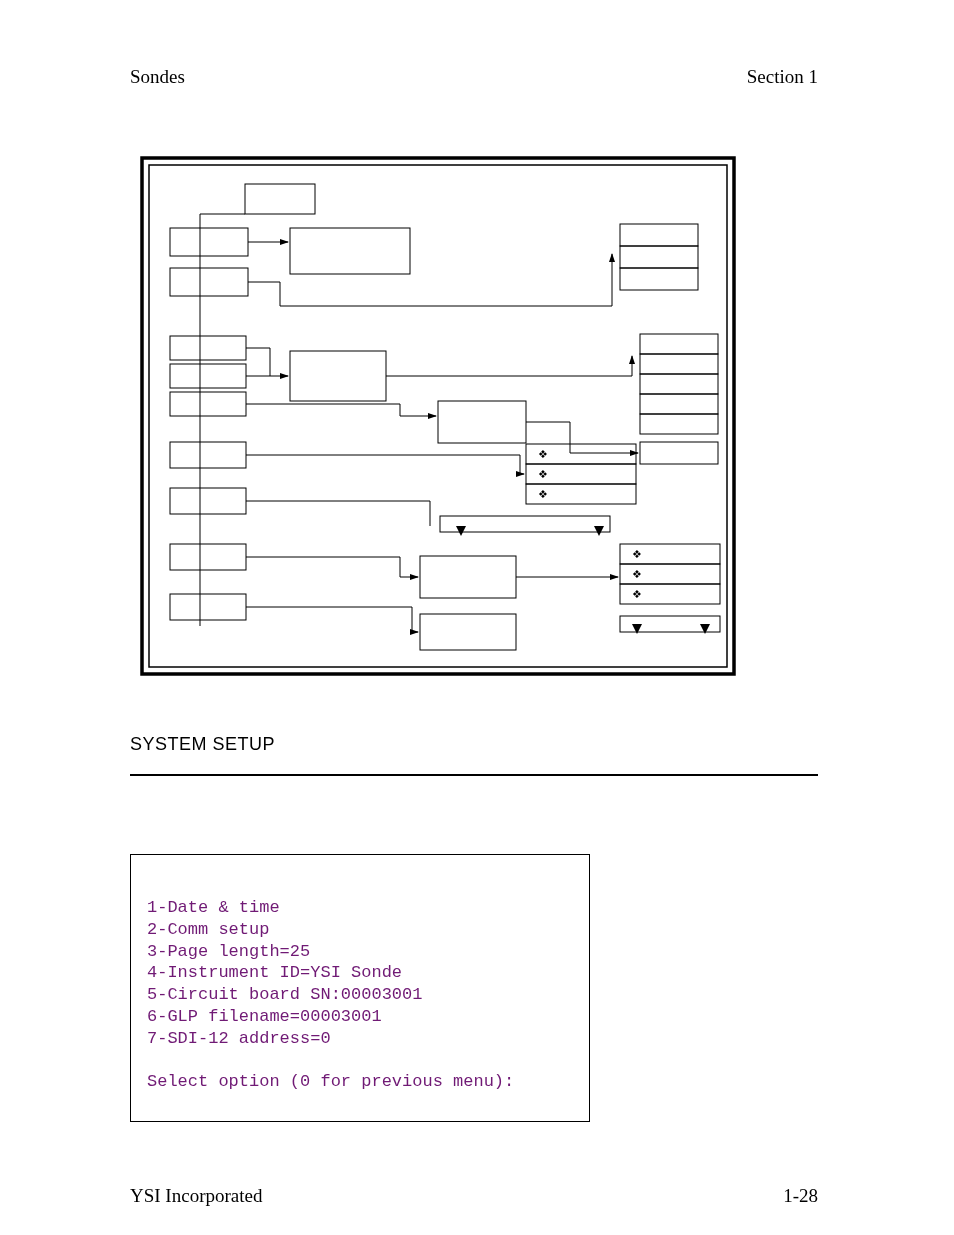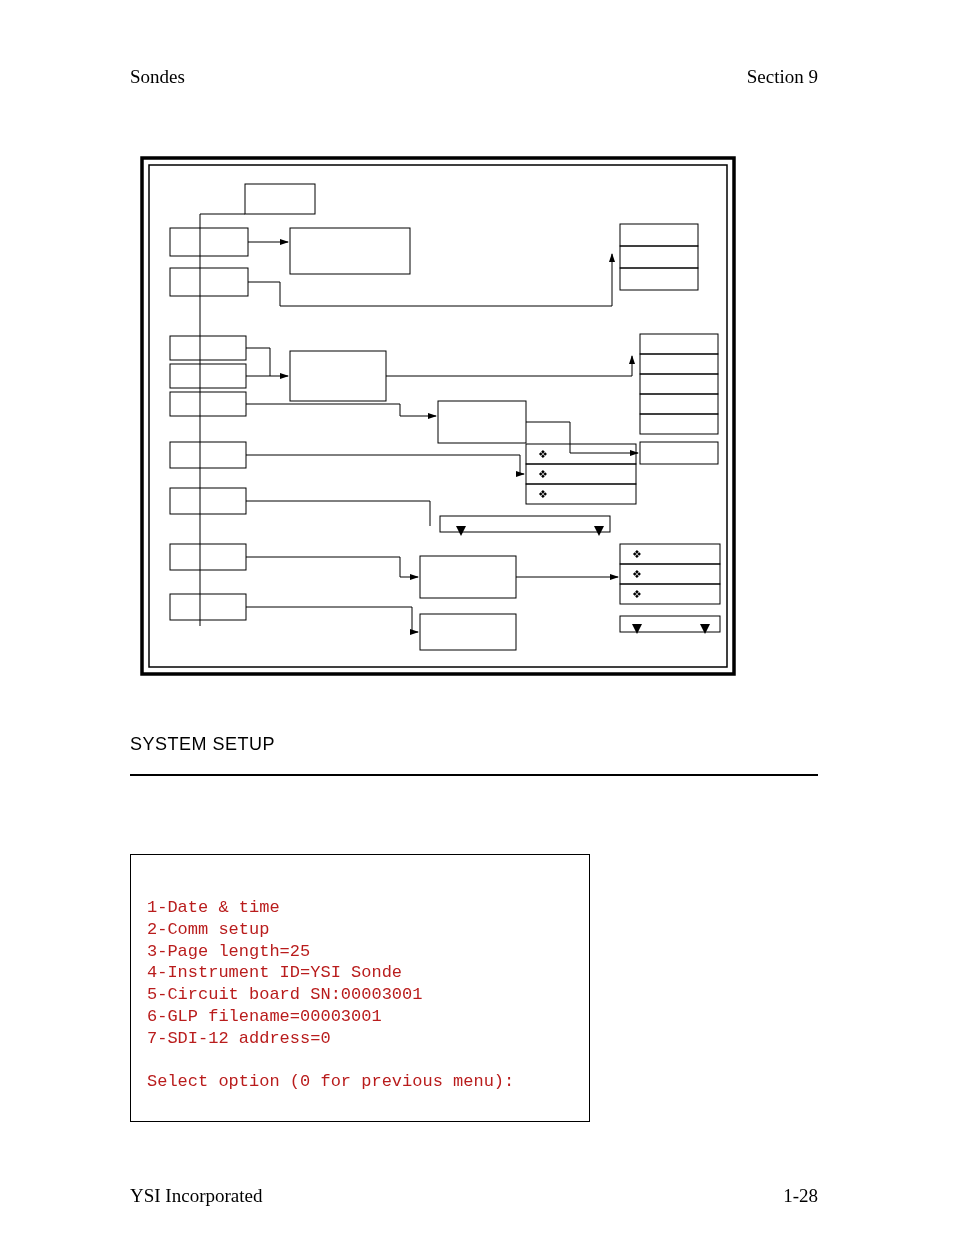--- a/index.html
+++ b/index.html
@@ -37,41 +37,41 @@
   }
   .menu-box {
     margin-top: 78px;
     border: 1px solid #000;
     width: 426px;
     padding: 42px 16px 28px 16px;
     font-family: "Courier New", Courier, monospace;
     font-size: 17px;
     line-height: 1.28;
     white-space: pre;
-    color: #b91c1c;
+    color: #701a75;
   }
   .footer {
     position: absolute;
     bottom: 36px;
     left: 130px;
     right: 120px;
     display: flex;
     justify-content: space-between;
     font-size: 19px;
   }
   .footer-left { display: flex; gap: 26px; }
   svg { display: block; }
 </style>
 </head>
 <body>
 
 <div class="page">
   <div class="header">
     <span>Sondes</span>
-    <span>Section 9</span>
+    <span>Section 1</span>
   </div>
 
   <div class="diagram-container">
     <svg width="596" height="520" viewBox="0 0 596 520">
 
       <rect x="2" y="2" width="592" height="516" fill="none" stroke="#000" stroke-width="3.5"></rect>
       <rect x="9" y="9" width="578" height="502" fill="none" stroke="#000" stroke-width="1.5"></rect>
 
       <defs>
         <marker id="ah" markerWidth="10" markerHeight="10" refX="8" refY="3" orient="auto">

